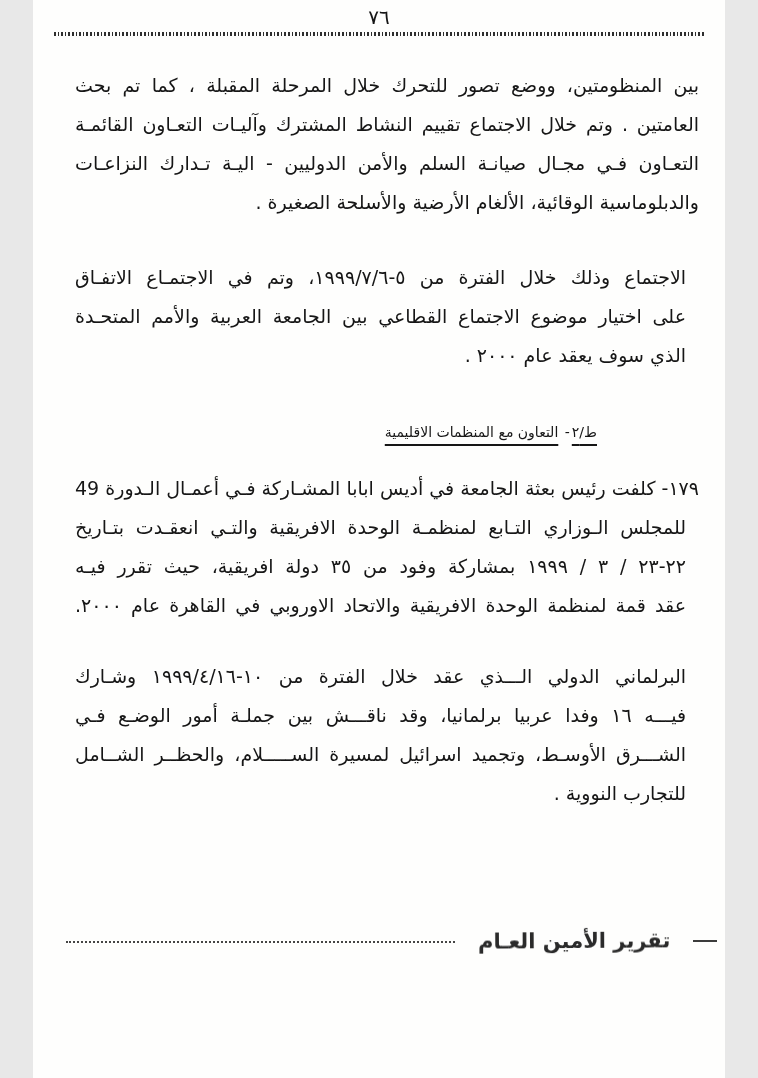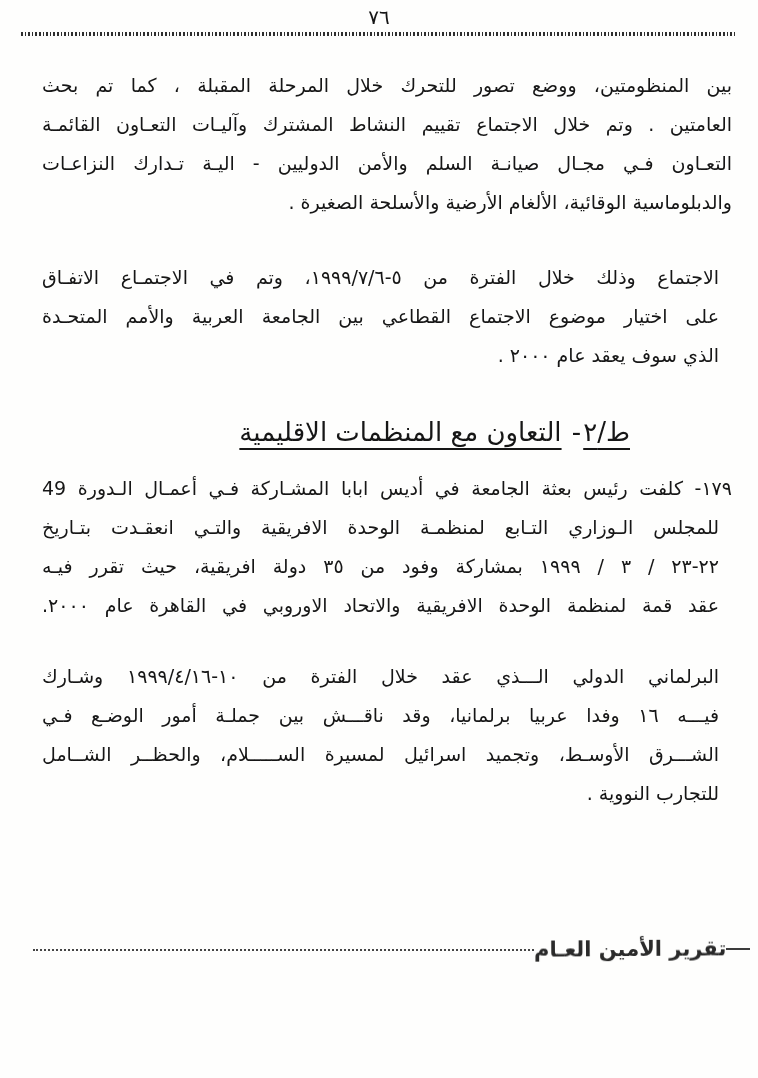--- a/index.html
+++ b/index.html
@@ -1,18 +1,18 @@
 <!DOCTYPE html>
 <html lang="ar" dir="rtl"><head>
 <meta charset="utf-8">
 <style>
   html,body{margin:0;padding:0;background:#e8e8e8;}
   .page{
     position:relative;
-    width:758px;height:1078px;
+    width:692px;height:1078px;
     margin:0 auto;
     background:#fefefd;
     color:#161616;
     font-family:"DejaVu Sans",sans-serif;
     direction:rtl;
     overflow:hidden;
     box-sizing:border-box;
   }
   .page-number{
     padding-top:5px;
@@ -37,39 +37,38 @@
     text-align-last:justify;
     white-space:normal;
   }
   .line.short{text-align-last:right;}
   .line.indent{padding-right:13px;}
   .p-178{margin-top:36px;}
   .heading{
     margin-top:40px;
     padding-right:102px;
     line-height:34px;
-    font-size:26px;
+    font-size:14px;
     text-align:right;
   }
   .heading .u{
     text-decoration:underline;
     text-underline-offset:7px;
     text-decoration-thickness:1.5px;
   }
   .heading .dash{padding:0 2px;}
   .p-179{margin-top:20px;}
   .p-180{margin-top:32px;}
   .footer{
     position:absolute;
     top:926px;right:8px;left:33px;
     display:flex;
     align-items:center;
     direction:rtl;
-    gap:0;
-    margin-top:8px;
+    gap:23px;
   }
   .footer-dash{
     width:24px;height:0;
     border-top:2px solid #3c3c3c;
   }
   .footer-text{
     font-size:21px;
     font-weight:bold;
     color:#2a2a2a;
     line-height:30px;

